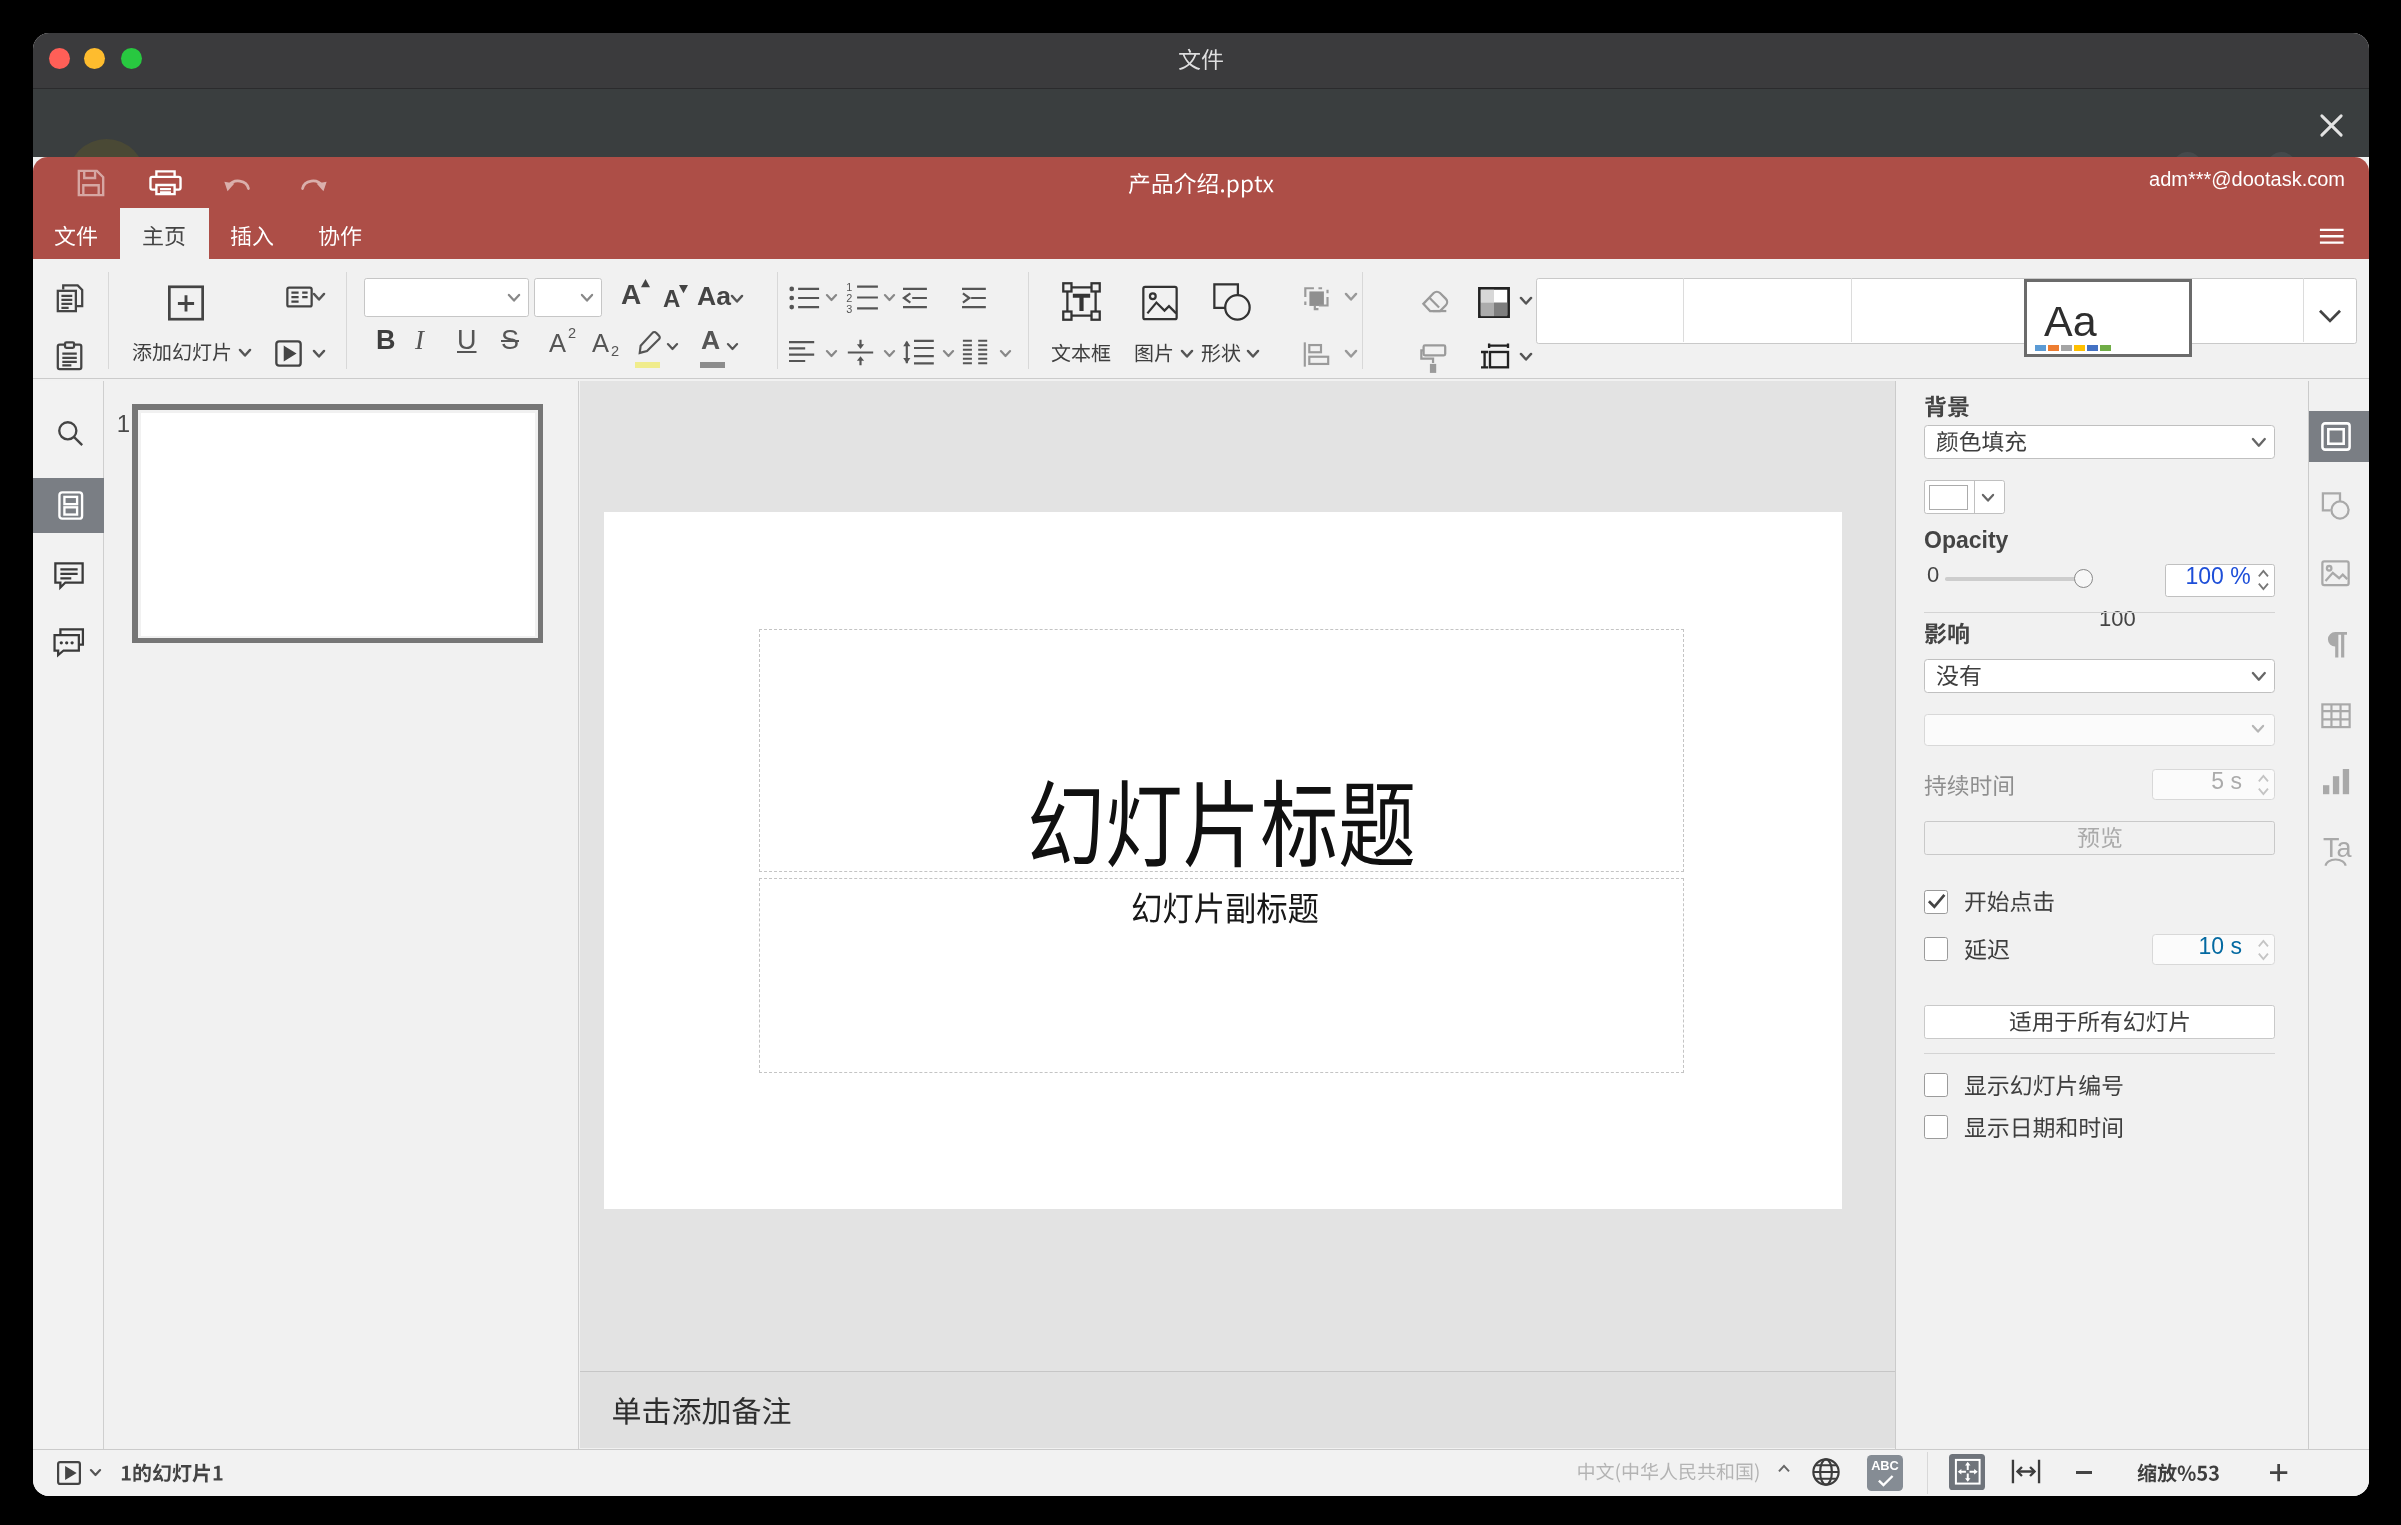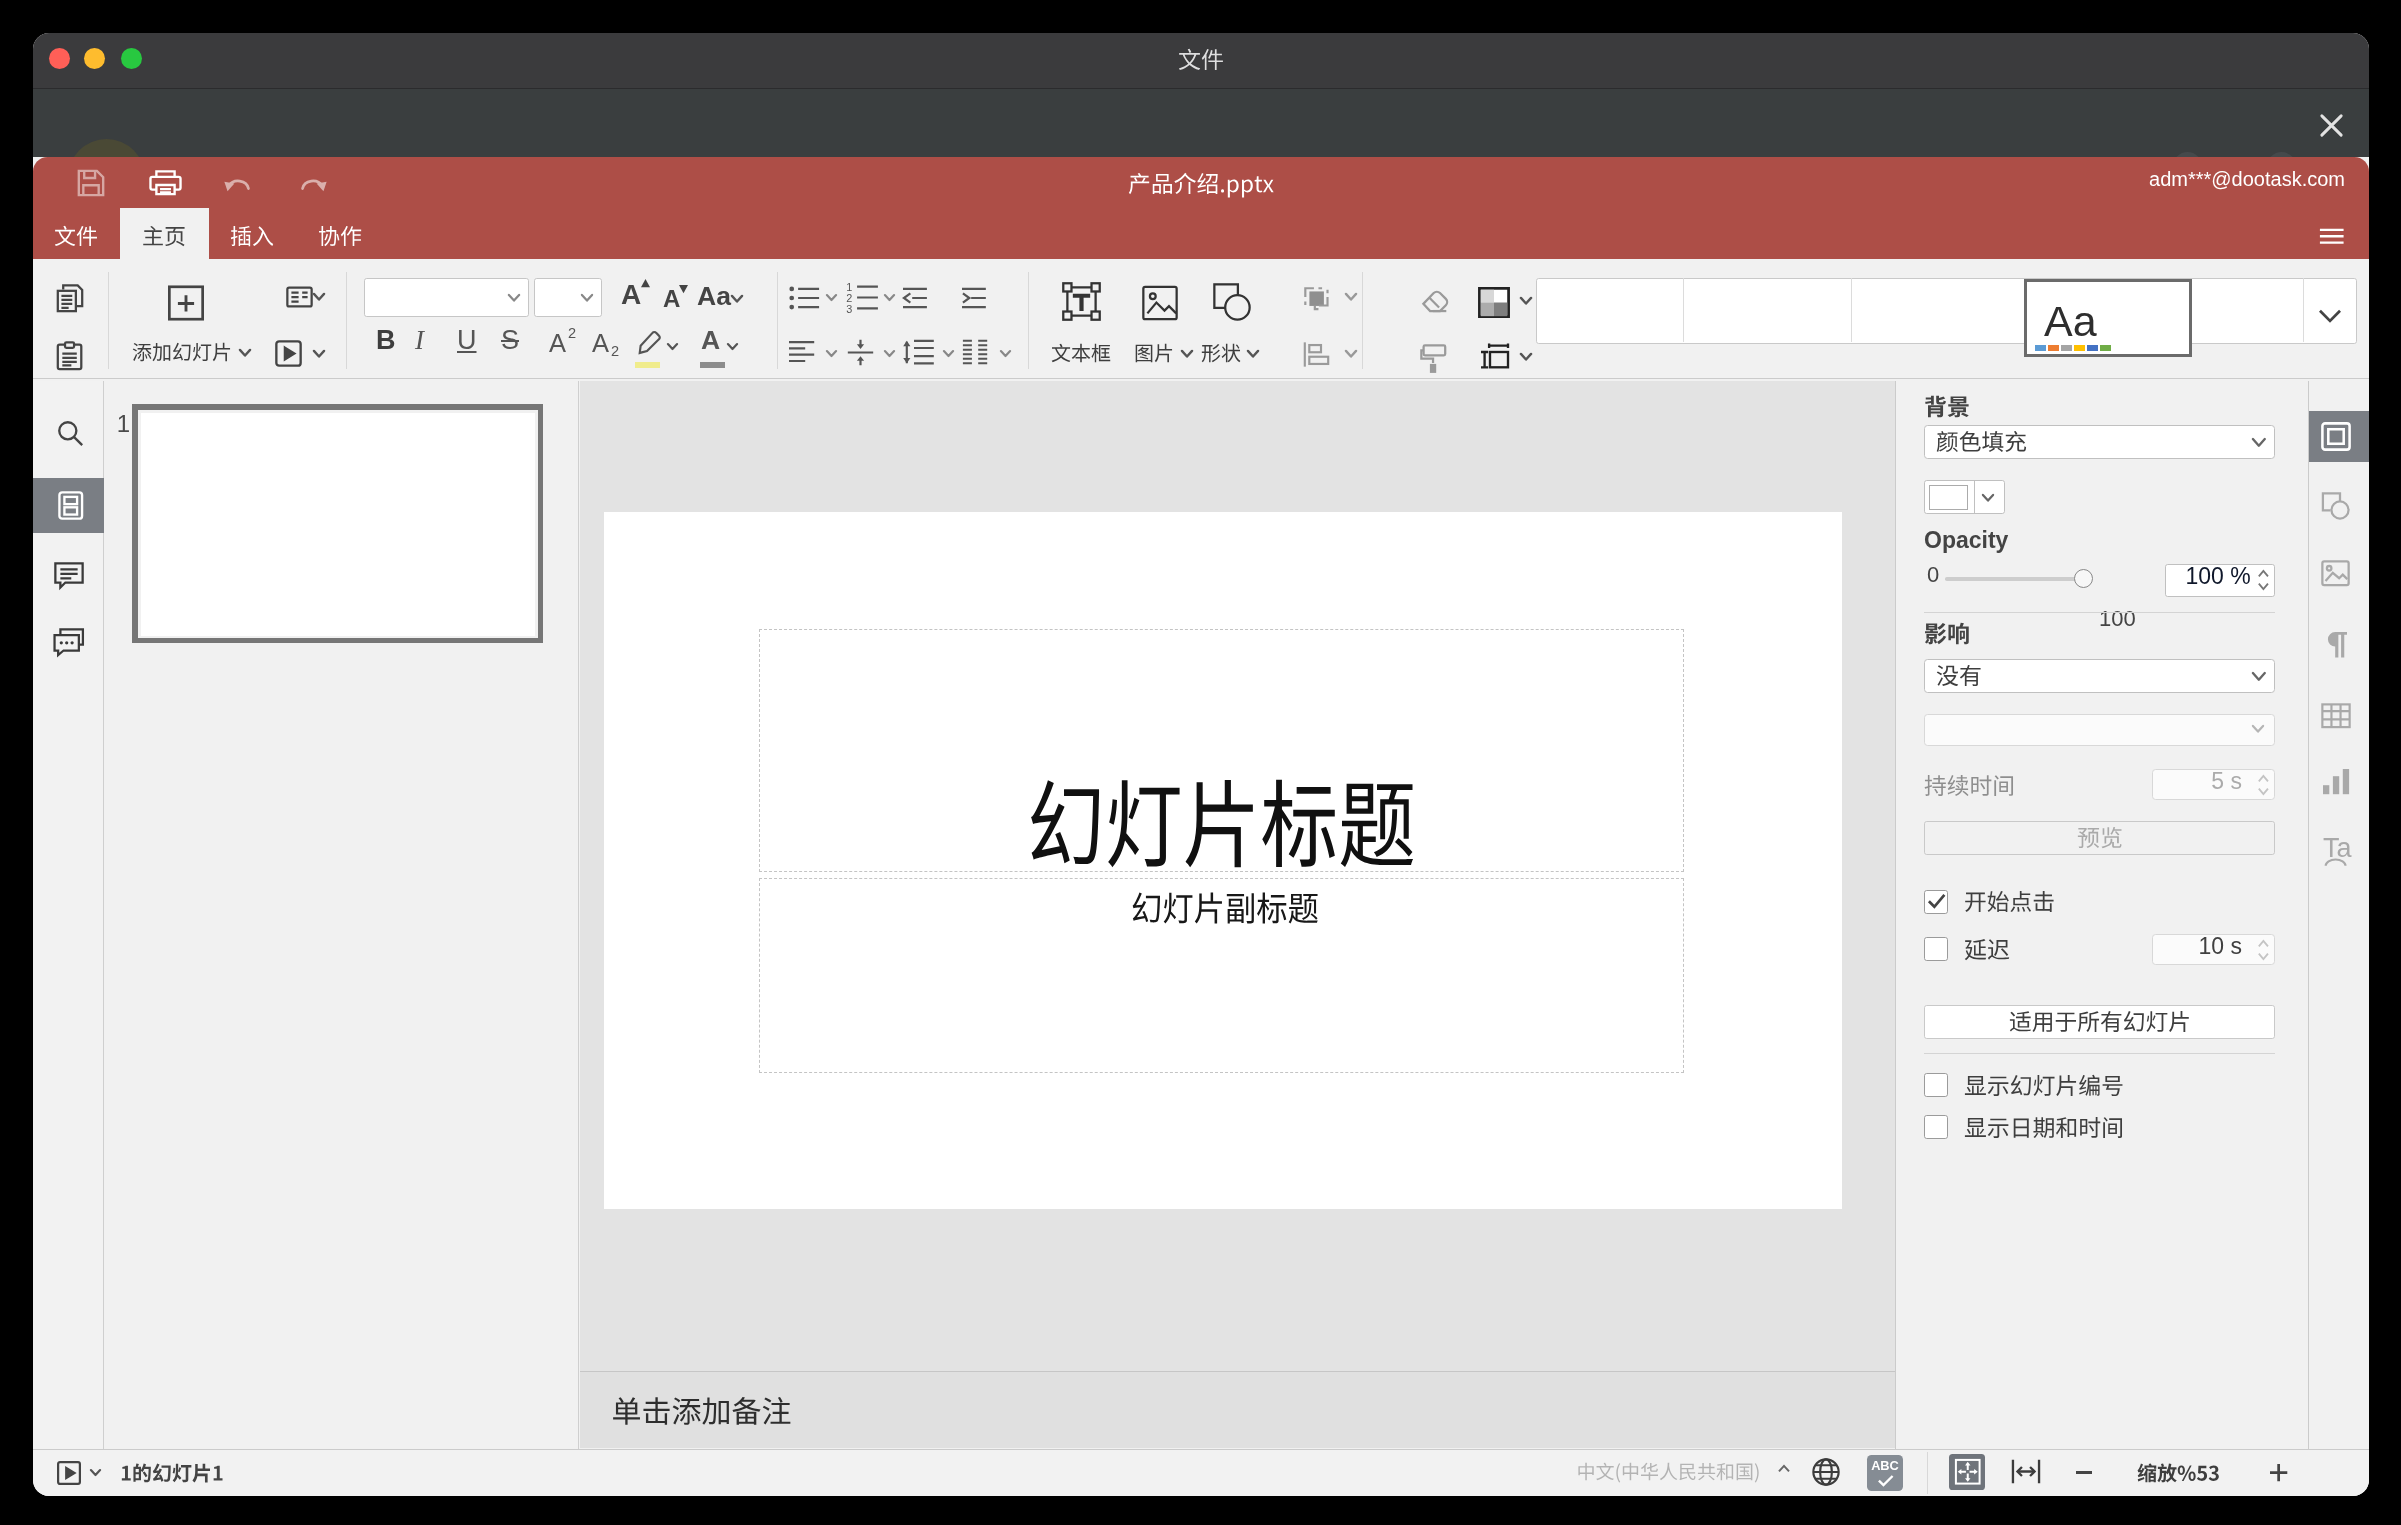--- a/index.html
+++ b/index.html
@@ -561,21 +561,21 @@
 <div class="abs" style="left:1941px;top:447px;width:0.9px;height:34px;background:#C0C0C0"></div>
 <svg class="ic" style="left:1949px;top:461px" width="12" height="7.4" viewBox="0 0 13 8">
       <path d="M1 1 L6.5 7.1 L12.0 1" stroke="#666" stroke-width="2.4" fill="none" stroke-linecap="round" stroke-linejoin="round"></path>
     </svg>
 <div class="lt" style="left:1891px;top:494px;font:700 23px 'Liberation Sans',sans-serif;color:#444;letter-spacing:0;text-align:right;">Opacity</div>
 <div class="lt" style="left:1894px;top:529px;font:400 22px 'Liberation Sans',sans-serif;color:#444;letter-spacing:0;">0</div>
 <div class="abs" style="left:1912px;top:544px;width:146px;height:3.6px;background:#CDCDCD;border-radius:1.8px"></div>
 <div class="abs" style="left:2041px;top:536px;width:19px;height:19px;border-radius:50%;background:#F7F7F7;border:1.4px solid #888"></div>
 <div class="lt" style="left:2066px;top:529px;font:400 22px 'Liberation Sans',sans-serif;color:#444;letter-spacing:0;margin-top:44px;">100</div>
 <div class="dd" style="left:2132px;top:531px;width:110px;height:33px;border-radius:2.7px"></div>
-<div class="lt" style="left:2185px;top:530px;transform:translateX(-50%);font:400 23px 'Liberation Sans',sans-serif;color:#0f172a;">100 %</div>
+<div class="lt" style="left:2185px;top:530px;transform:translateX(-50%);font:400 23px 'Liberation Sans',sans-serif;color:#1d4ed8;">100 %</div>
 <svg class="ic" style="left:2224px;top:536px" width="12.8" height="22" viewBox="0 0 14 24">
       <path d="M2 8 L7 2 L12 8 M2 16 L7 22 L12 16" stroke="#777" stroke-width="2" fill="none"></path>
     </svg>
 <div class="abs" style="left:1891px;top:579px;width:351px;height:0.9px;background:#D4D4D4"></div>
 <svg class="tx" style="left:1891px;top:589px" width="46" height="23" viewBox="0 0 50.0 25.0">
       <g transform="matrix(0.02500,0,0,-0.02500,0,22.00)" fill="#444">
         <use href="#g5F71b" x="0"></use>
         <use href="#g54CDb" x="1000"></use>
       </g>
     </svg>
@@ -626,21 +626,21 @@
       </g>
     </svg>
 <div class="cb" style="left:1891px;top:904px"></div>
 <svg class="tx" style="left:1931px;top:905px" width="46" height="23" viewBox="0 0 50.0 25.0">
       <g transform="matrix(0.02500,0,0,-0.02500,0,22.00)" fill="#3E3E3E">
         <use href="#g5EF6" x="0"></use>
         <use href="#g8FDF" x="1000"></use>
       </g>
     </svg>
 <div class="dd" style="left:2119px;top:901px;width:123px;height:31px;background:#FBFBFB;border-color:#D8D8D8"></div>
-<div class="lt" style="right:127px;top:900px;font:400 23px 'Liberation Sans',sans-serif;color:#404040;">10 s</div>
+<div class="lt" style="right:127px;top:900px;font:400 23px 'Liberation Sans',sans-serif;color:#0369a1;">10 s</div>
 <svg class="ic" style="left:2224px;top:906px" width="12.8" height="22" viewBox="0 0 14 24">
       <path d="M2 8 L7 2 L12 8 M2 16 L7 22 L12 16" stroke="#C4C4C4" stroke-width="2" fill="none"></path>
     </svg>
 <div class="abs" style="left:1891px;top:972px;width:351px;height:34px;background:#fff;border:0.9px solid #C9C9C9;border-radius:2.7px"></div>
 <svg class="tx" style="left:1976px;top:977px" width="182" height="23" viewBox="0 0 200.0 25.0">
       <g transform="matrix(0.02500,0,0,-0.02500,0,22.00)" fill="#3E3E3E">
         <use href="#g9002" x="0"></use>
         <use href="#g7528" x="1000"></use>
         <use href="#g4E8E" x="2000"></use>
         <use href="#g6240" x="3000"></use>

